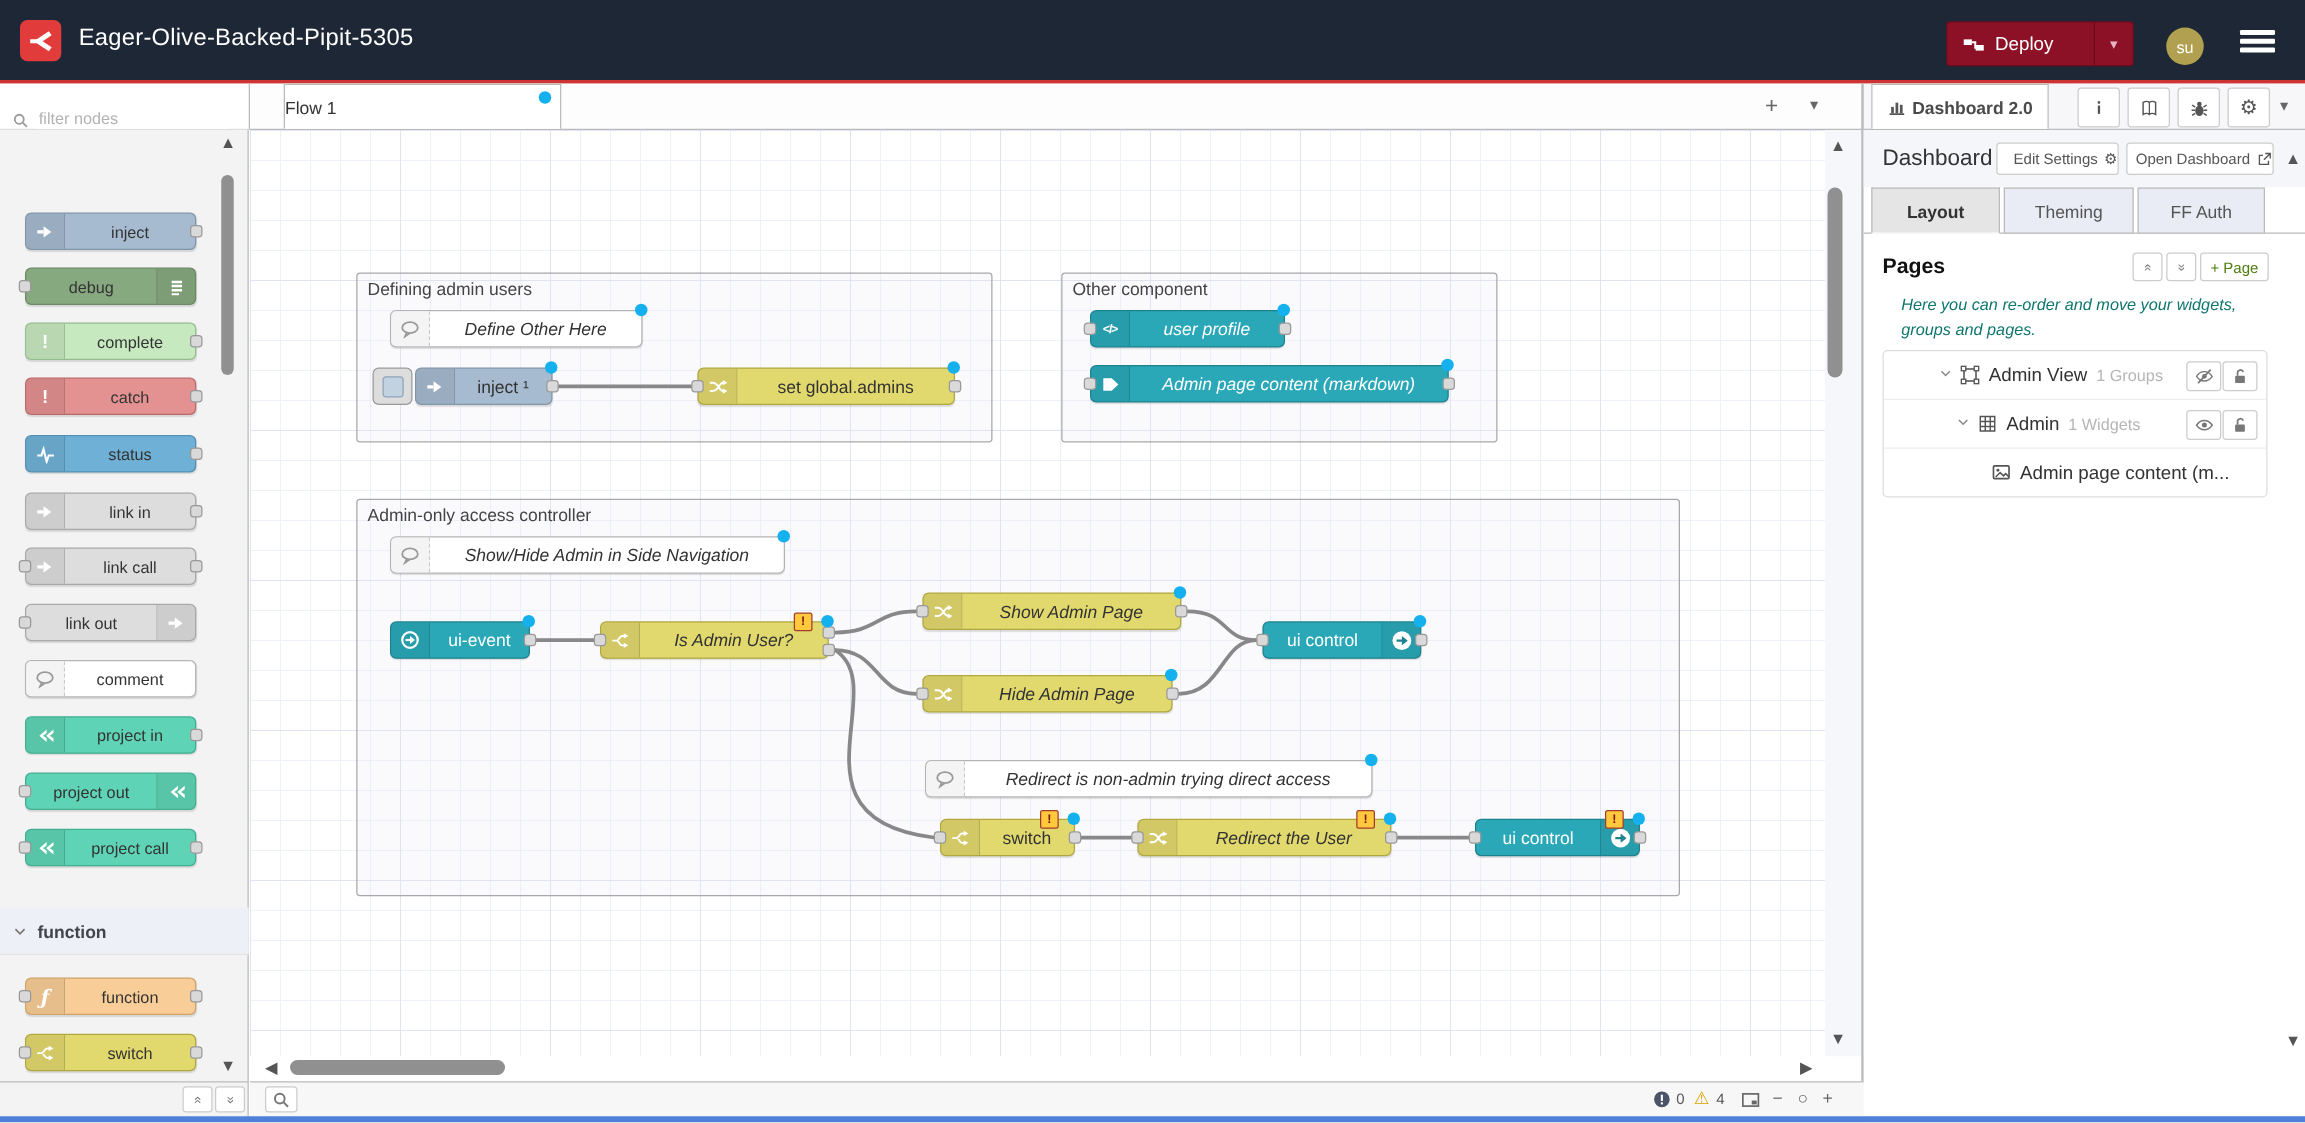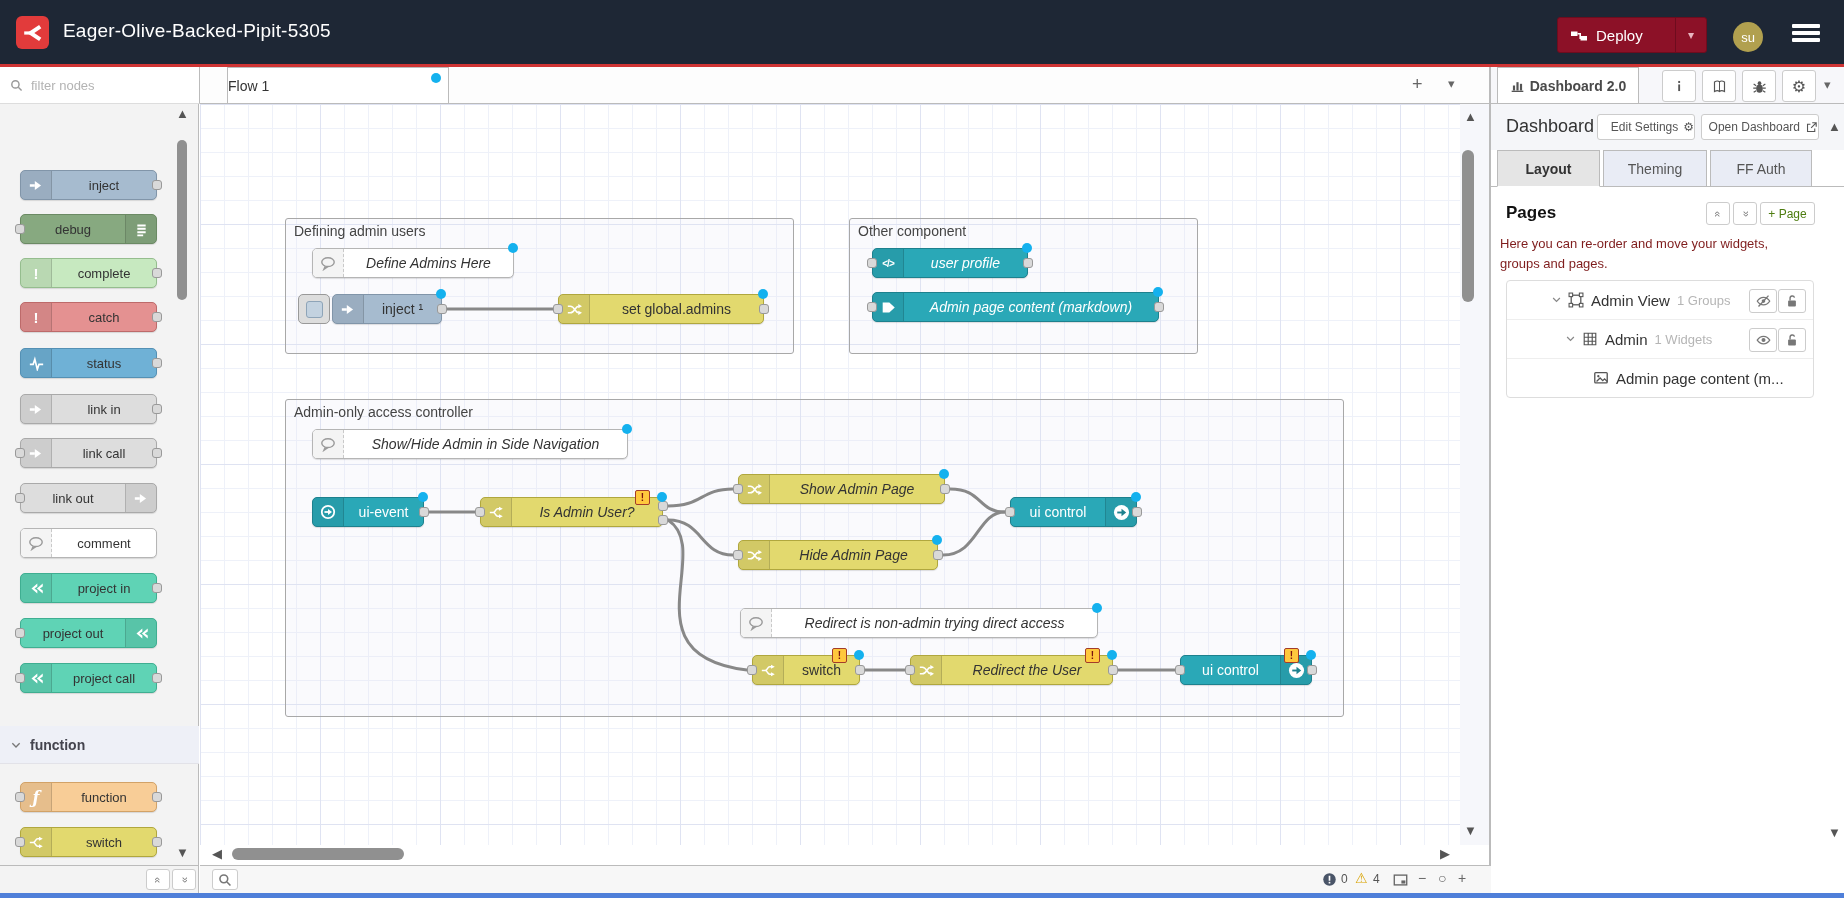--- a/index.html
+++ b/index.html
@@ -11,21 +11,21 @@
   .app-title{position:absolute;left:63px;top:20px;color:#fff;font-size:19px;letter-spacing:.2px;}
   .deploy-btn{position:absolute;left:1557px;top:17px;width:148px;height:34px;background:#8c1127;border:1px solid #6e0c1e;border-radius:3px;display:flex;align-items:center;color:#fff;}
   .deploy-btn .dlabel{font-size:15px;margin-left:8px;}
   .deploy-caret{position:absolute;right:0;top:0;width:30px;height:100%;border-left:1px solid #6e0c1e;display:flex;align-items:center;justify-content:center;color:#e8b6c0;font-size:12px;}
   .avatar{position:absolute;left:1733px;top:22px;width:30px;height:30px;border-radius:50%;background:#b1a04f;color:#fff;font-size:13px;display:flex;align-items:center;justify-content:center;}
   .hamburger{position:absolute;left:1792px;top:24px;width:28px;height:18px;display:flex;flex-direction:column;justify-content:space-between;cursor:pointer;}
   .hamburger i{display:block;height:4px;background:#fff;border-radius:1px;}
   .red-line{position:absolute;left:0;top:64px;width:100%;height:3px;background:#cf3434;}
   
   .toolbar{position:absolute;left:0;top:67px;width:100%;height:37px;background:#fff;}
-  .search-box{position:absolute;left:0;top:0;width:199px;height:36px;border-right:1px solid #bbb;border-bottom:1px solid #ddd;background:#fff;display:flex;align-items:center;}
+  .search-box{position:absolute;left:0;top:0;width:199px;height:36px;border-right:1px solid #bbb;border-bottom:1px solid #ddd;background:#fff;display:flex;align-items:flex-end;}
   .search-box svg{margin-left:10px;}
   .search-box input{border:0;outline:0;margin-left:6px;width:150px;font-size:13px;font-family:inherit;color:#555;}
   .search-box input::placeholder{color:#b3b3b3;}
   .tabstrip{position:absolute;left:200px;top:0;width:1291px;height:36px;border-bottom:1px solid #bbb;background:#fdfdfd;}
   .flow-tab{position:absolute;left:27px;top:0;width:222px;height:36px;background:#fff;border:1px solid #bbb;border-bottom:none;box-sizing:border-box;display:flex;align-items:center;font-size:14px;color:#333;}
   .tab-dot{position:absolute;right:7px;top:5px;width:10px;height:10px;border-radius:50%;background:#14b1ee;}
   .tab-plus{position:absolute;left:1212px;top:7px;color:#666;font-size:18px;cursor:pointer;}
   .tab-caret{position:absolute;left:1248px;top:9px;color:#666;font-size:13px;cursor:pointer;}
   .side-tabs{position:absolute;left:1491px;top:0;width:353px;height:36px;border-bottom:1px solid #bbb;background:#f7f7fa;}
   .dash-tab{position:absolute;left:6px;top:0;height:36px;width:142px;background:#fff;border:1px solid #bbb;border-bottom:none;box-sizing:border-box;display:flex;align-items:center;justify-content:center;gap:5px;font-size:14px;font-weight:bold;color:#4a4a4a;}
@@ -86,21 +86,21 @@
   .sidebar{position:absolute;left:1491px;top:104px;width:353px;height:794px;background:#fff;}
   .sb-head{position:absolute;left:0;top:0;width:100%;height:46px;background:#f5f6f9;}
   .sb-title{position:absolute;left:15px;top:12px;font-size:18px;color:#333;}
   .sb-btn{position:absolute;height:26px;border:1px solid #ccc;border-radius:3px;background:#fff;font-size:12px;color:#555;display:flex;align-items:center;justify-content:flex-end;gap:5px;box-sizing:border-box;cursor:pointer;}
   .sb-tabs{position:absolute;left:0;top:46px;width:100%;height:37px;border-bottom:1px solid #bbb;box-sizing:border-box;}
   .sb-tab{position:absolute;top:0;height:37px;box-sizing:border-box;border:1px solid #bbb;background:#e9ecf5;color:#555;font-size:14px;display:flex;align-items:center;justify-content:center;cursor:pointer;}
   .sb-tab.active{background:#e5e5e5;border-bottom:1px solid #fff;font-weight:bold;color:#333;z-index:2;}
   .pages-row{position:absolute;left:15px;top:96px;width:323px;height:26px;}
   .pages-title{font-size:17px;font-weight:bold;color:#111;line-height:26px;}
   .mini-btn{position:absolute;top:2px;height:23px;border:1px solid #ccc;border-radius:3px;background:#fff;color:#777;font-size:11px;display:flex;align-items:center;justify-content:center;box-sizing:border-box;cursor:pointer;}
-  .help-text{position:absolute;left:9px;top:130px;width:300px;font-size:13px;color:#7f1d1d;line-height:1.55;}
+  .help-text{position:absolute;left:30px;top:130px;width:300px;font-size:13px;font-style:italic;color:#0f766e;line-height:1.55;}
   .tree{position:absolute;left:15px;top:176px;width:306px;border:1px solid #ddd;border-radius:4px;background:#fff;}
   .trow{position:relative;height:38px;display:flex;align-items:center;border-bottom:1px solid #eee;cursor:pointer;}
   .trow:last-child{border-bottom:none;}
   .trow .chev{color:#888;margin-right:6px;}
   .trow .ticon{color:#555;margin-right:7px;display:flex;}
   .trow .tlabel{font-size:15px;color:#333;white-space:nowrap;overflow:hidden;text-overflow:ellipsis;max-width:150px;}
   .trow .tmeta{font-size:13px;color:#b5b5b5;margin-left:7px;white-space:nowrap;}
   .trow .tbtn{position:absolute;top:8px;width:26px;height:22px;border:1px solid #ccc;border-radius:3px;background:#fff;display:flex;align-items:center;justify-content:center;color:#777;cursor:pointer;}
   
   .pal-footer{position:absolute;left:0;top:865px;width:199px;height:28px;background:#f3f3f3;border-top:1px solid #bbb;border-right:1px solid #bbb;box-sizing:border-box;}
@@ -465,21 +465,21 @@
       <path d="M1118 670 C1140 670 1155 670 1175 670"></path>
     </g>
   </svg>
 
   <div class="node whiten comment-node italic" style="left:312px;top:248px;width:202px">
     <span class="nicon">
         <svg width="16" height="16">
           <use href="#sym-bubble"></use>
         </svg>
       </span>
-    <span class="nlabel">Define Admins Here</span>
+    <span class="nlabel">Define Other Here</span>
     <span class="dot"></span>
   </div>
   <div class="inject-btn" style="left:298px;top:294px">
       <i></i>
     </div>
   <div class="node gray-blue" style="left:332px;top:294px;width:110px">
     <span class="nicon">
         <svg width="15" height="15">
           <use href="#sym-arrow"></use>
         </svg>

